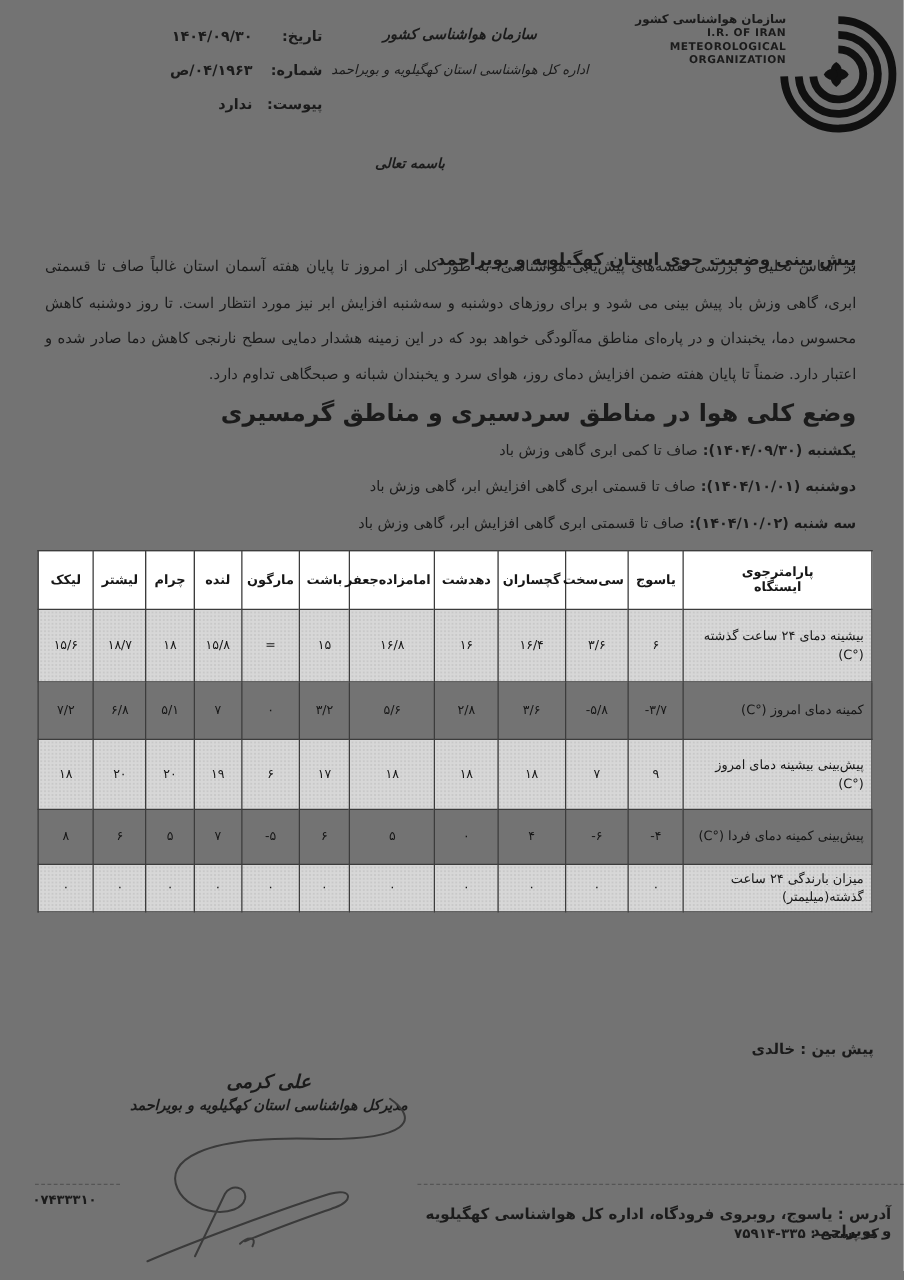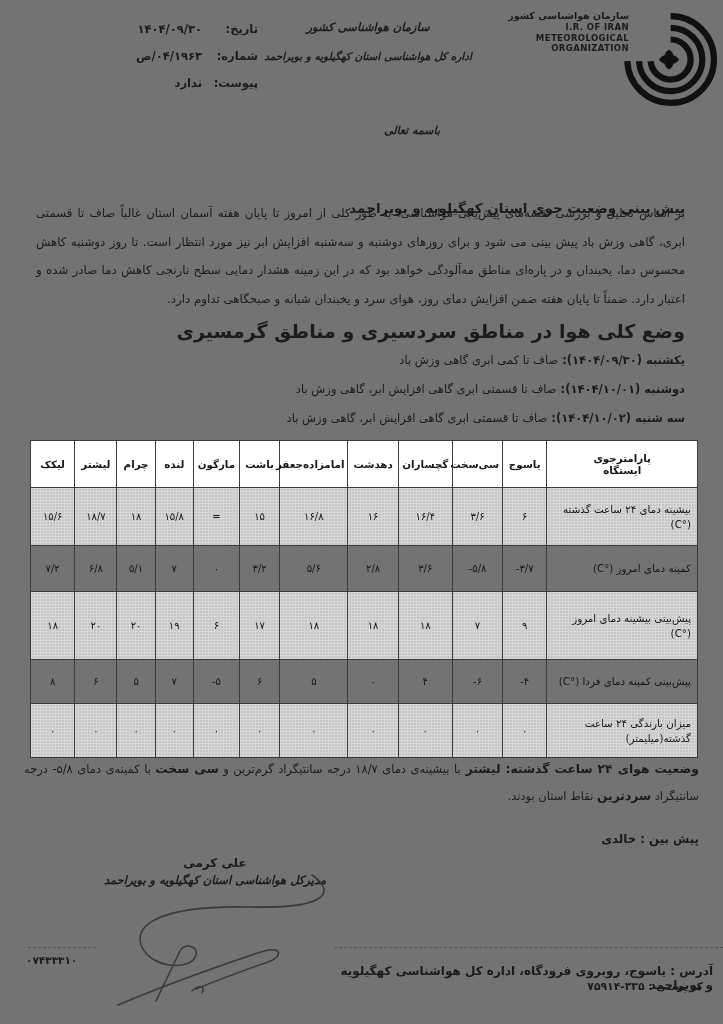--- a/index.html
+++ b/index.html
@@ -9,26 +9,26 @@
     font-family:"DejaVu Sans", sans-serif;
   }
   
   .logo-block{position:absolute; top:6px; right:4px; display:flex; align-items:flex-start;}
   .logo-text{text-align:right; margin-top:4px; margin-right:-10px; line-height:1.25;}
   .logo-text .fa{font-size:9.5px; font-weight:bold;}
   .logo-text .en{font-size:8.5px; font-weight:bold; letter-spacing:.4px;}
   .spiral{width:100px; height:112px;}
   .center-head{position:absolute; top:20px; left:253px; width:230px; text-align:center; direction:rtl;}
   .center-head .l1{font-size:11.5px; font-style:italic; font-weight:bold; margin-bottom:16px;}
-  .center-head .l2{font-size:10.5px; font-style:italic; font-weight:bold;}
+  .center-head .l2{font-size:10.5px; font-style:italic; font-weight:normal;}
   .meta-block{position:absolute; top:22px; left:78px; width:180px; direction:rtl;}
   .meta-row{display:flex; gap:10px; margin-bottom:13px; font-size:11.5px;}
   .meta-row .lbl{font-weight:bold; min-width:46px;}
   .meta-row .val{font-weight:bold;}
-  .basmala{position:absolute; top:124px; left:300px; width:140px; text-align:right;
+  .basmala{position:absolute; top:124px; left:300px; width:140px; text-align:left;
            font-size:11px; font-style:italic; font-weight:bold; direction:rtl;}
   
   .doc-title{position:absolute; top:173px; right:38px; left:38px; direction:rtl;
              font-size:13.5px; font-weight:bold;margin-top:27px;}
   .intro{position:absolute; top:199px; right:38px; left:36px; direction:rtl;
          font-size:11.8px; line-height:28.5px; text-align:justify;}
   .section-heading{position:absolute; top:320px; right:38px; left:38px; direction:rtl;
                    font-size:19px; font-weight:bold;}
   .forecasts{position:absolute; top:352px; right:38px; left:38px; direction:rtl;
              font-size:11.5px;}
@@ -39,31 +39,31 @@
             border-collapse:collapse; table-layout:fixed; width:668px;
             font-size:10px; color:#161616;}
   .wx-table th,.wx-table td{border:1px solid #3c3c3c; padding:1px 3px; text-align:center; vertical-align:middle;}
   .wx-table th{font-weight:bold; font-size:10.3px; height:44px; background:#fff;}
   .wx-table td.param{text-align:right; padding-right:6px; line-height:15px; font-size:10.3px;}
   .wx-table tr.shaded td{
     background-color:#d7d7d7;
     background-image:radial-gradient(#8d8d8d .45px, rgba(0,0,0,0) .55px);
     background-size:3px 3px;
   }
-  .rh0{height:58px}.rh1{height:46px}.rh2{height:68px}.rh3{height:44px}.rh4{height:54px}
+  .rh0{height:58px}.rh1{height:46px}.rh2{height:56px}.rh3{height:44px}.rh4{height:38px}
   .num{direction:ltr; unicode-bidi:isolate; display:inline-block;}
   
   .note{position:absolute; top:756px; right:24px; left:24px; direction:rtl;
         font-size:11.5px; line-height:27px; text-align:justify;}
   .note b{font-size:12.3px;}
   .forecaster{position:absolute; top:832px; right:24px; direction:rtl;
               font-size:11.8px; font-weight:bold;text-align:center;}
   
   .signature{position:absolute; top:856px; left:80px; width:270px; text-align:center; direction:rtl; pointer-events:none;}
-  .sig-name{font-size:12px; font-weight:bold; }
+  .sig-name{font-size:15px; font-weight:bold; font-style:italic;}
   .sig-title{font-size:11.5px; font-weight:bold; font-style:italic; margin-top:3px;}
   .sig-curve{margin-top:-14px;}
   
   .footer-line-right{position:absolute; top:947px; left:334px; right:0; border-top:1.5px dashed #555;}
   .footer-line-left{position:absolute; top:947px; left:28px; width:68px; border-top:1.5px dashed #555;}
   .address{position:absolute; top:964px; right:10px; left:330px; direction:rtl;
            font-size:12px; font-weight:bold; text-align:right;}
   .postal{position:absolute; top:980px; right:20px; direction:rtl;
           font-size:10.8px; font-weight:bold;}
   .phone{position:absolute; top:954px; left:26px; font-size:10.5px; font-weight:bold;
@@ -228,21 +228,20 @@
           <td><span class="num">۰</span></td>
           <td><span class="num">۰</span></td>
           <td><span class="num">۰</span></td>
           <td><span class="num">۰</span></td>
           <td><span class="num">۰</span></td>
           <td><span class="num">۰</span></td>
         </tr>
       </tbody>
   </table>
 
-  <div class="note"><b>وضعیت هوای ۲۴ ساعت گذشته: لیشتر </b><span>با بیشینه‌ی دمای ۱۸/۷ درجه سانتیگراد گرم‌ترین و </span><b>سی سخت</b><span> با کمینه‌ی دمای ۵/۸- درجه سانتیگراد </span><b>سردترین</b><span> نقاط استان بودند.</span></div>
   <div class="forecaster">پیش بین : خالدی</div>
 
   <div class="signature">
     <div class="sig-name">علی کرمی</div>
     <div class="sig-title">مدیرکل هواشناسی استان کهگیلویه و بویراحمد</div>
     <svg class="sig-curve" width="270" height="140" viewBox="0 0 270 140" aria-hidden="true">
       <g fill="none" stroke="#3a3a3a" stroke-width="1.6" stroke-linecap="round">
         <path d="M232,2 C255,18 250,36 170,34 C80,32 52,52 62,74 C72,96 112,98 116,82 C118,72 104,70 100,78 L76,128"></path>
         <path d="M38,132 C80,114 152,88 184,78 C202,73 203,84 188,89 C174,94 150,102 116,116"></path>
         <path d="M112,118 C118,112 126,112 122,120"></path>

